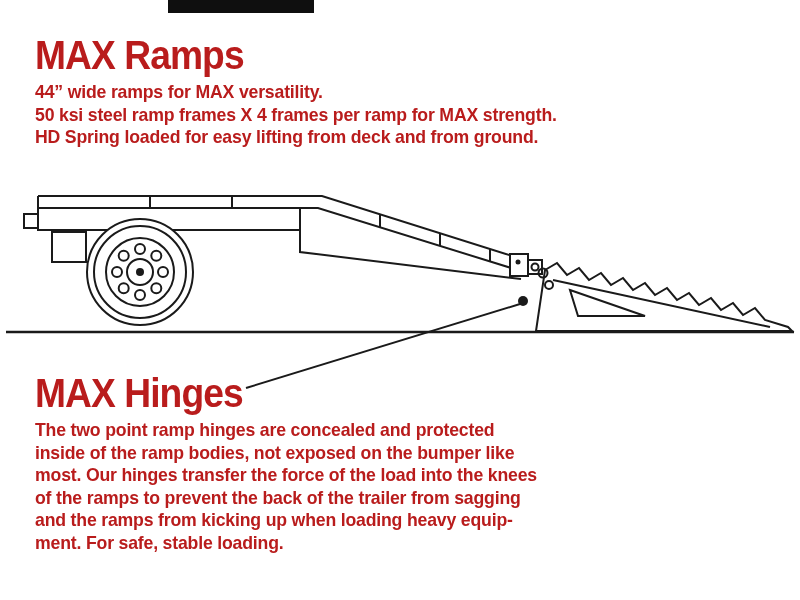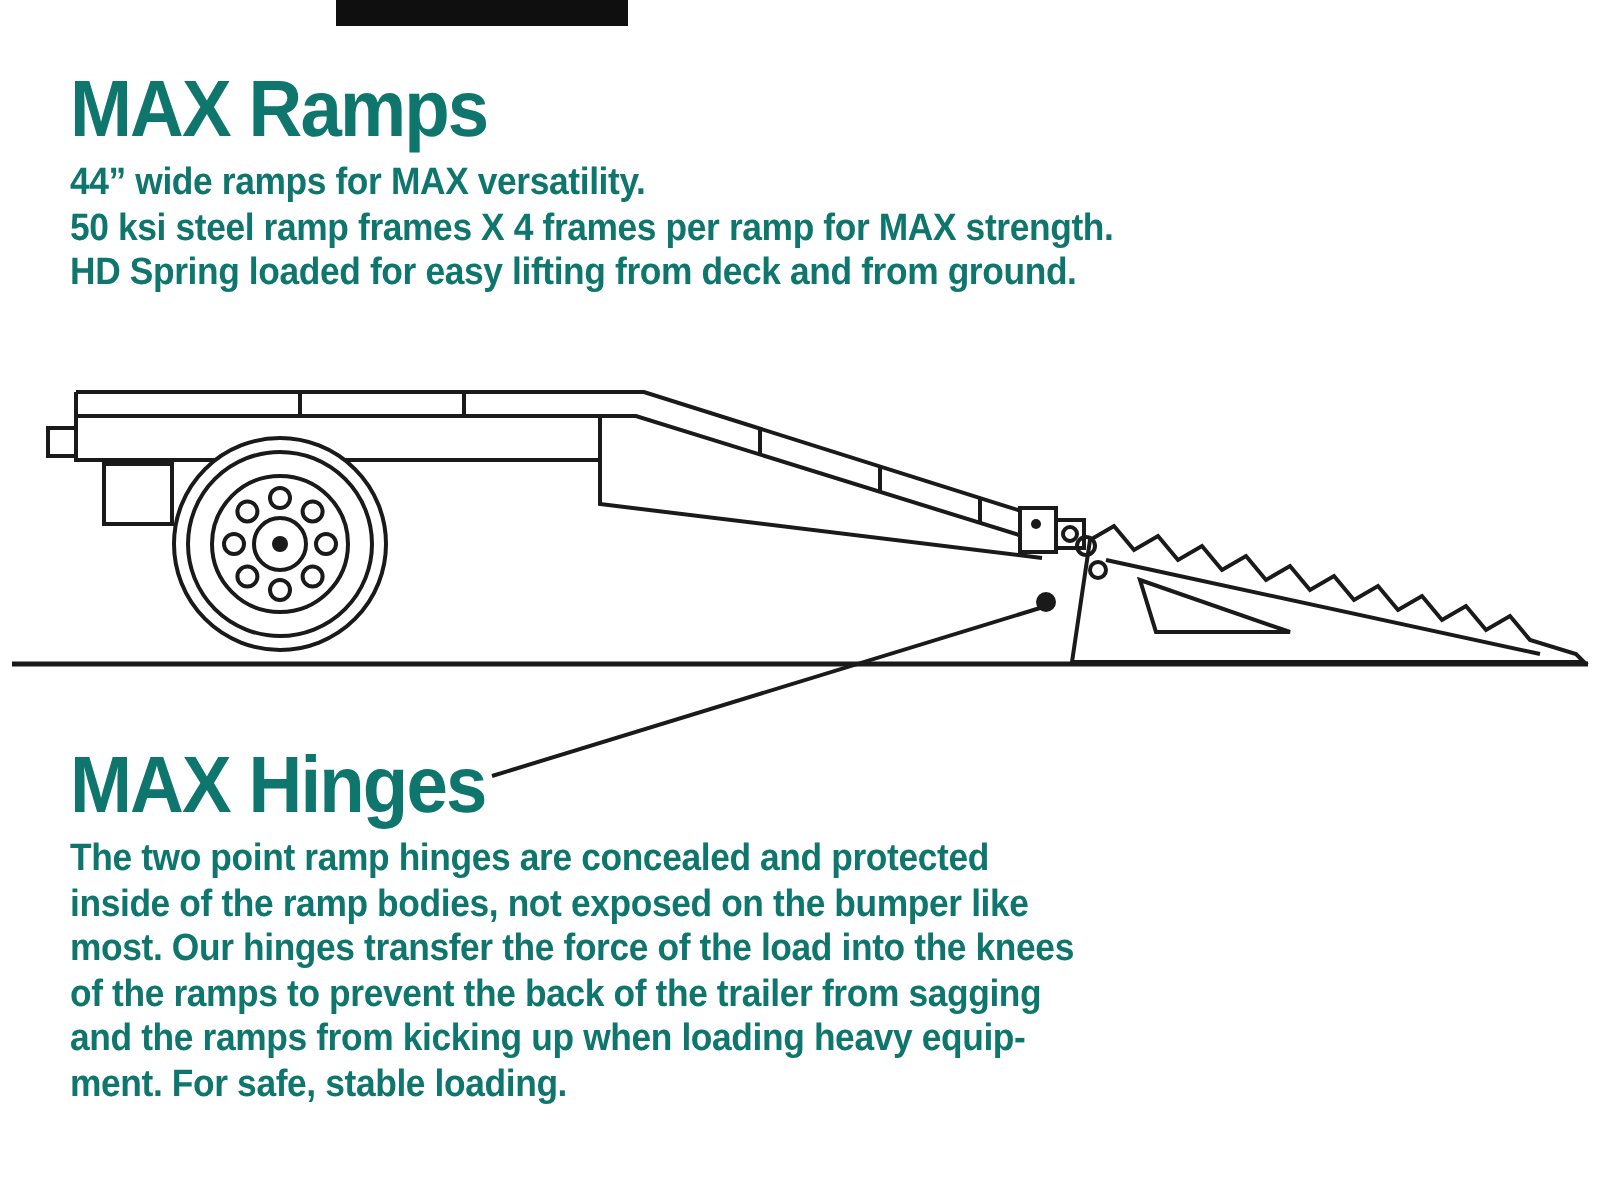--- a/index.html
+++ b/index.html
@@ -1,19 +1,19 @@
 <!DOCTYPE html>
 <html><head>
 <meta charset="utf-8">
 <style>
   html,body{margin:0;padding:0;background:#ffffff;}
   body{width:800px;height:600px;overflow:hidden;}
   .page{
     position:relative;width:800px;height:600px;background:#ffffff;
-    font-family:"Liberation Sans",sans-serif;color:#0f766e;font-weight:700;
+    font-family:"Liberation Sans",sans-serif;color:#b91c1c;font-weight:700;
   }
   .redact-bar{
     position:absolute;left:168px;top:0;width:146px;height:13px;background:#0f0f0f;
   }
   .text-section{
     position:absolute;left:35px;transform:scaleX(0.93);transform-origin:0 0;
   }
   .ramps-section{top:34px;}
   .hinges-section{top:372px;}
   .headline{

